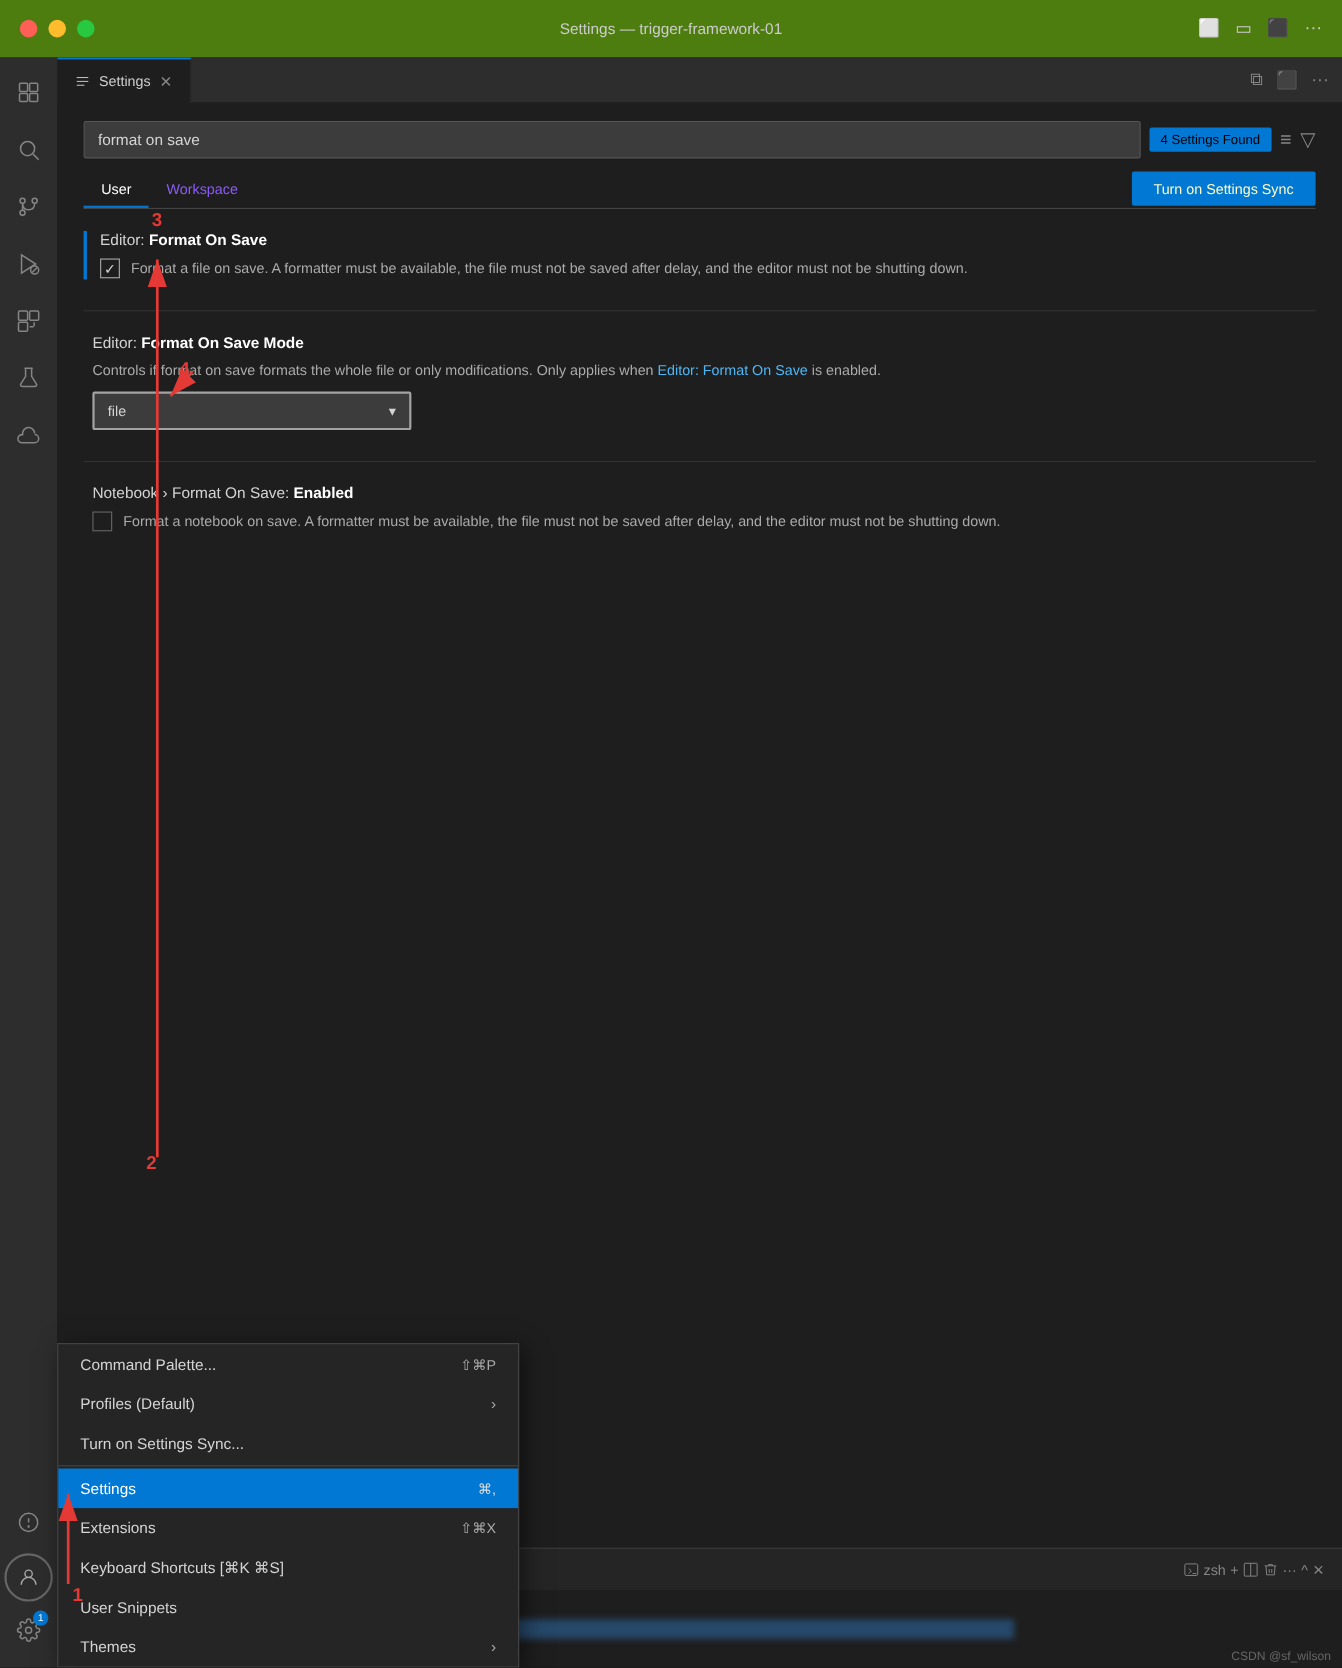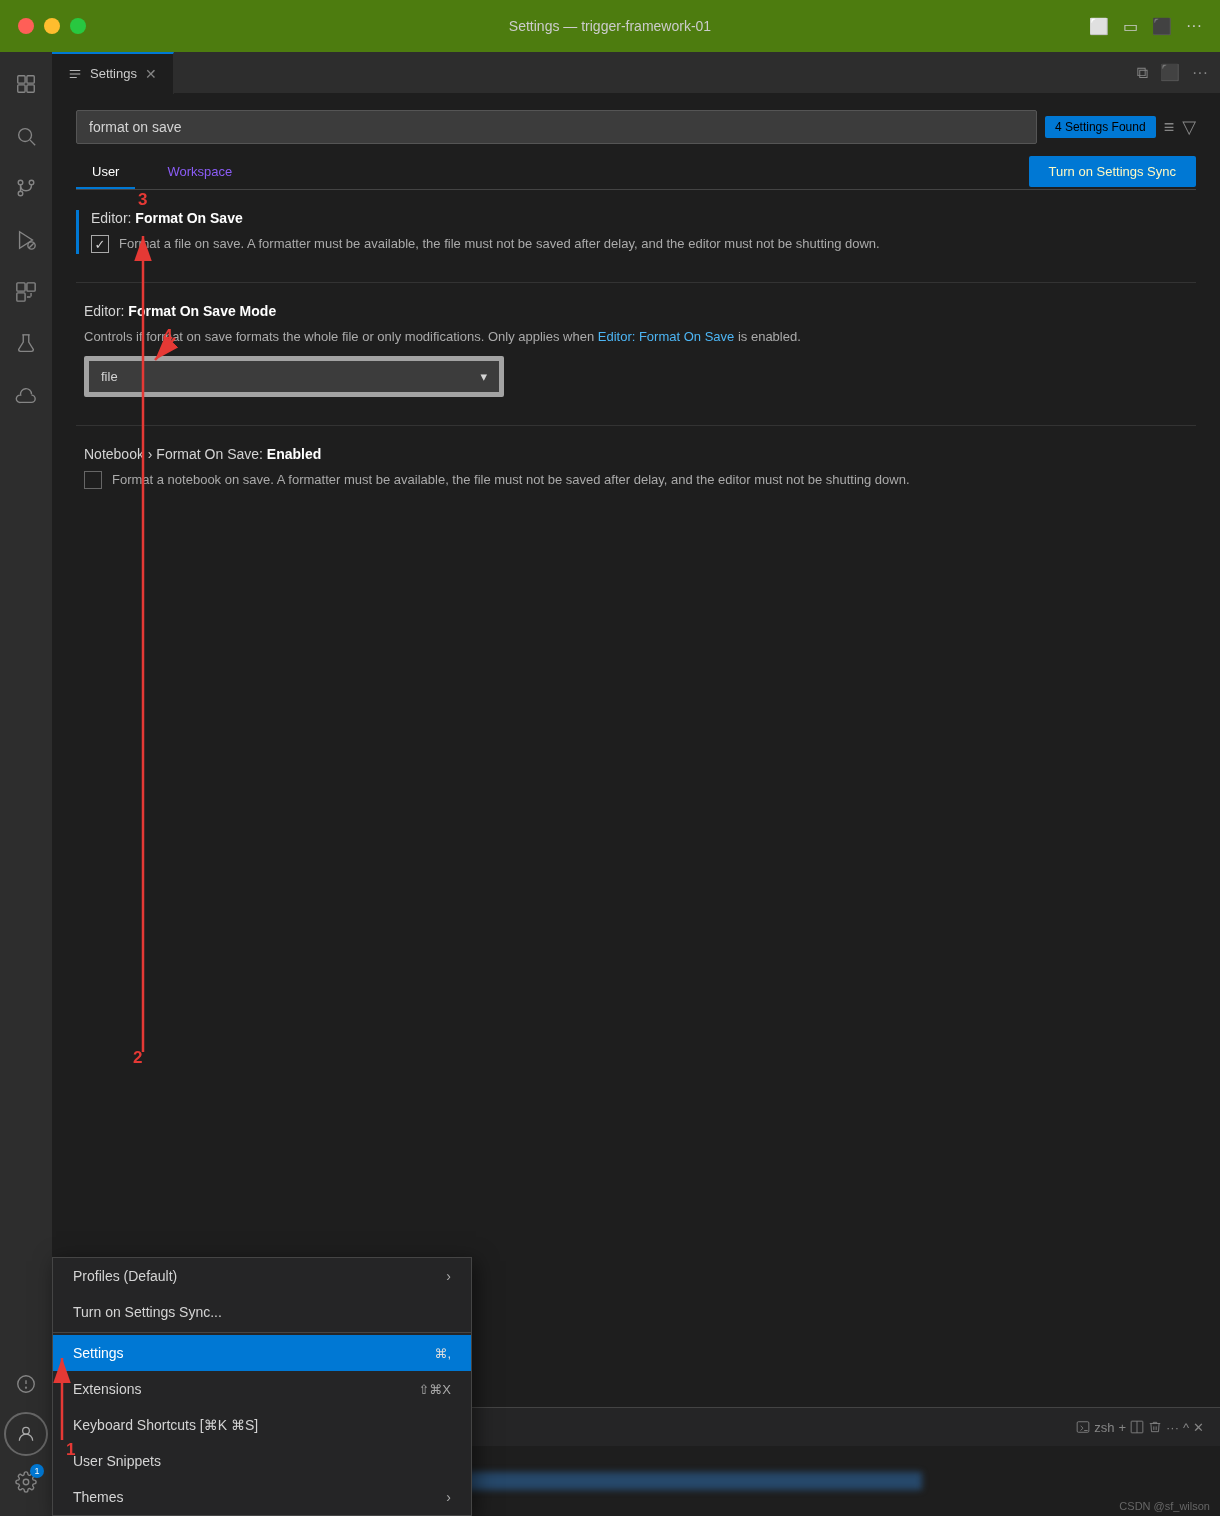--- a/index.html
+++ b/index.html
@@ -219,21 +219,21 @@
     
     .settings-tabs-row {
       display: flex;
       align-items: center;
       justify-content: space-between;
       margin-bottom: 20px;
       border-bottom: 1px solid #444;
     }
     .settings-tabs {
       display: flex;
-      gap: 16px;
+      gap: 0;
     }
     .settings-tab {
       padding: 8px 16px;
       color: #8b5cf6;
       font-size: 13px;
       cursor: pointer;
       border-bottom: 2px solid transparent;
     }
     .settings-tab.active {
       color: #fff;
@@ -307,25 +307,25 @@
 
     .setting-divider {
       border: none;
       border-top: 1px solid #333;
       margin-bottom: 20px;
     }
 
     
     .dropdown-select {
       background: #3c3c3c;
-      border: 5px solid #a3a3a3;
+      border: 2px solid #a3a3a3;
       color: #d4d4d4;
       font-size: 13px;
       padding: 8px 12px;
-      width: 420px;
+      width: 290px;
       cursor: pointer;
       display: flex;
       align-items: center;
       justify-content: space-between;
       border-radius: 2px;
     }
 
     
     .setting-item-accented {
       border-left: 3px solid #0078d4;
@@ -672,20 +672,26 @@
         </div>
       </div>
     </div>
 
   </div>
 </div>
 
 <div class="context-menu">
   <div class="menu-item">
     <span class="menu-item-left">
+      <span>Command Palette...</span>
+    </span>
+    <span class="menu-shortcut">⇧⌘P</span>
+  </div>
+  <div class="menu-item">
+    <span class="menu-item-left">
       <span>Profiles (Default)</span>
     </span>
     <span class="menu-arrow">›</span>
   </div>
   <div class="menu-item">
     <span>Turn on Settings Sync...</span>
   </div>
   <hr class="menu-divider">
   <div class="menu-item active">
     <span>Settings</span>

